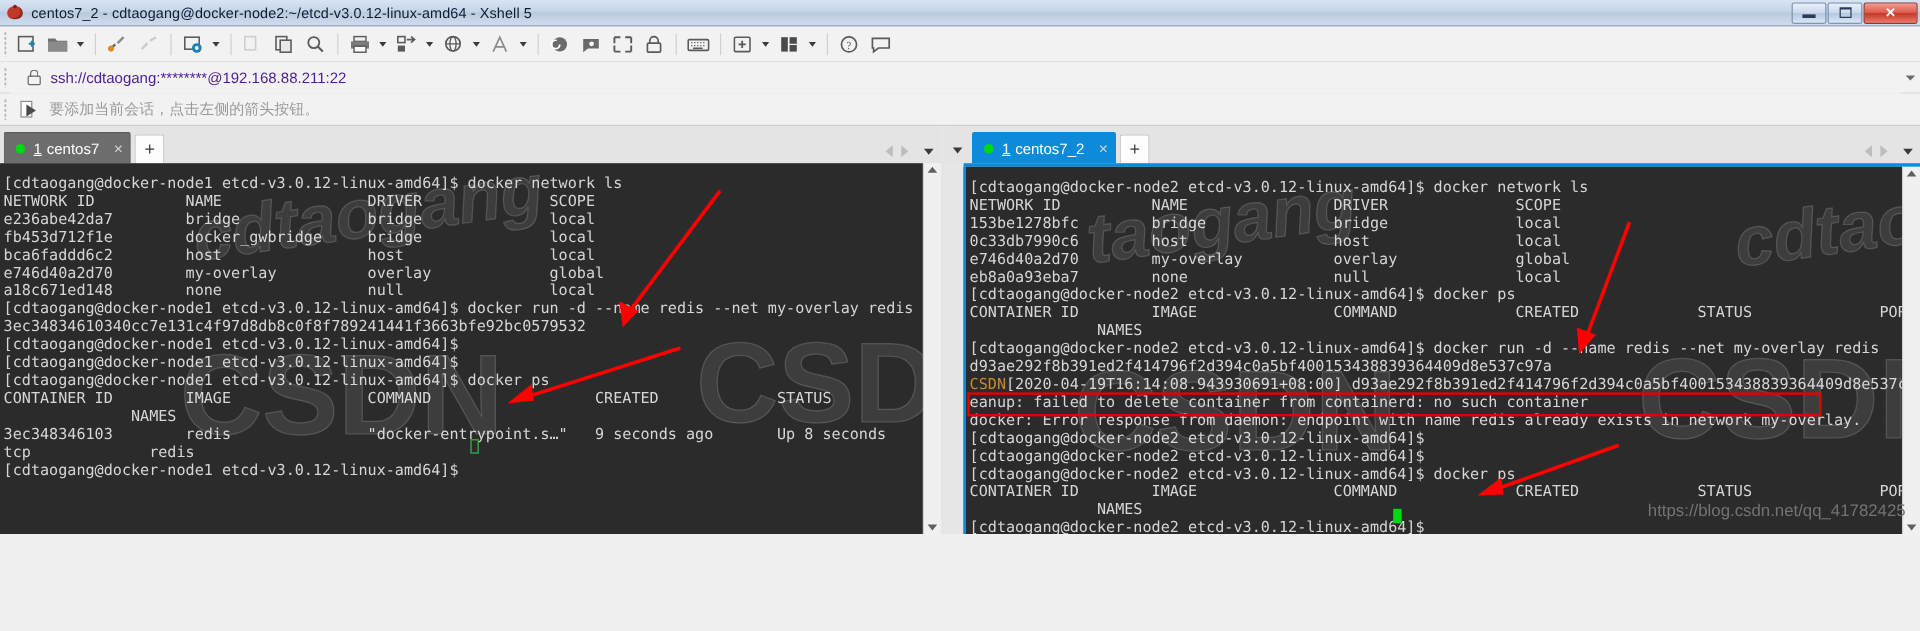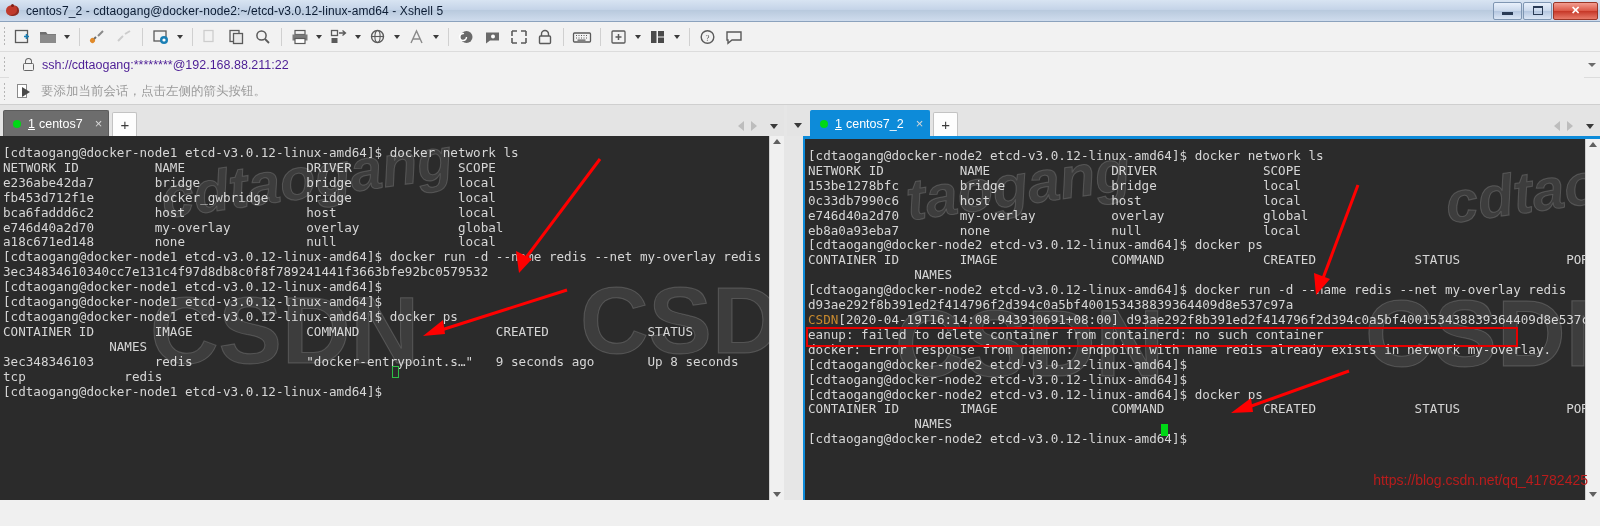--- a/index.html
+++ b/index.html
@@ -3,21 +3,21 @@
 <meta charset="utf-8">
 <style>
   * { box-sizing: border-box; margin: 0; padding: 0; }
   html, body {
     width: 1600px; height: 526px;
     overflow: hidden;
     font-family: "Liberation Sans", sans-serif;
     background: #f0f0f0;
   }
   .app {
-    width: 1600px; height: 500px;
+    width: 1600px; height: 445px;
     position: relative;
     display: flex; flex-direction: column;
     background: #f0f0f0;
   }
 
   
   .titlebar {
     height: 22px;
     background: linear-gradient(to bottom, #d8e4f2 0%, #c5d4e8 45%, #b9cade 50%, #cfdced 100%);
     border-bottom: 1px solid #8ba2bd;
@@ -282,21 +282,21 @@
     font-family: "Liberation Sans", sans-serif;
     color: rgba(255,255,255,0.085);
     font-weight: bold;
     pointer-events: none;
     white-space: nowrap;
     -webkit-text-stroke: 1px rgba(255,255,255,0.16);
   }
   .wm.italic { font-style: italic; }
   .blogmark {
     position: absolute; right: 12px; bottom: 12px;
-    font-size: 14px; color: #b91c1c;
+    font-size: 14px; color: #737373;
     font-family: "Liberation Sans", sans-serif;
   }
 
   
   .ann { position: absolute; pointer-events: none; }
   .redbox {
     position: absolute;
     border: 2px solid #e60000;
     pointer-events: none;
   }

